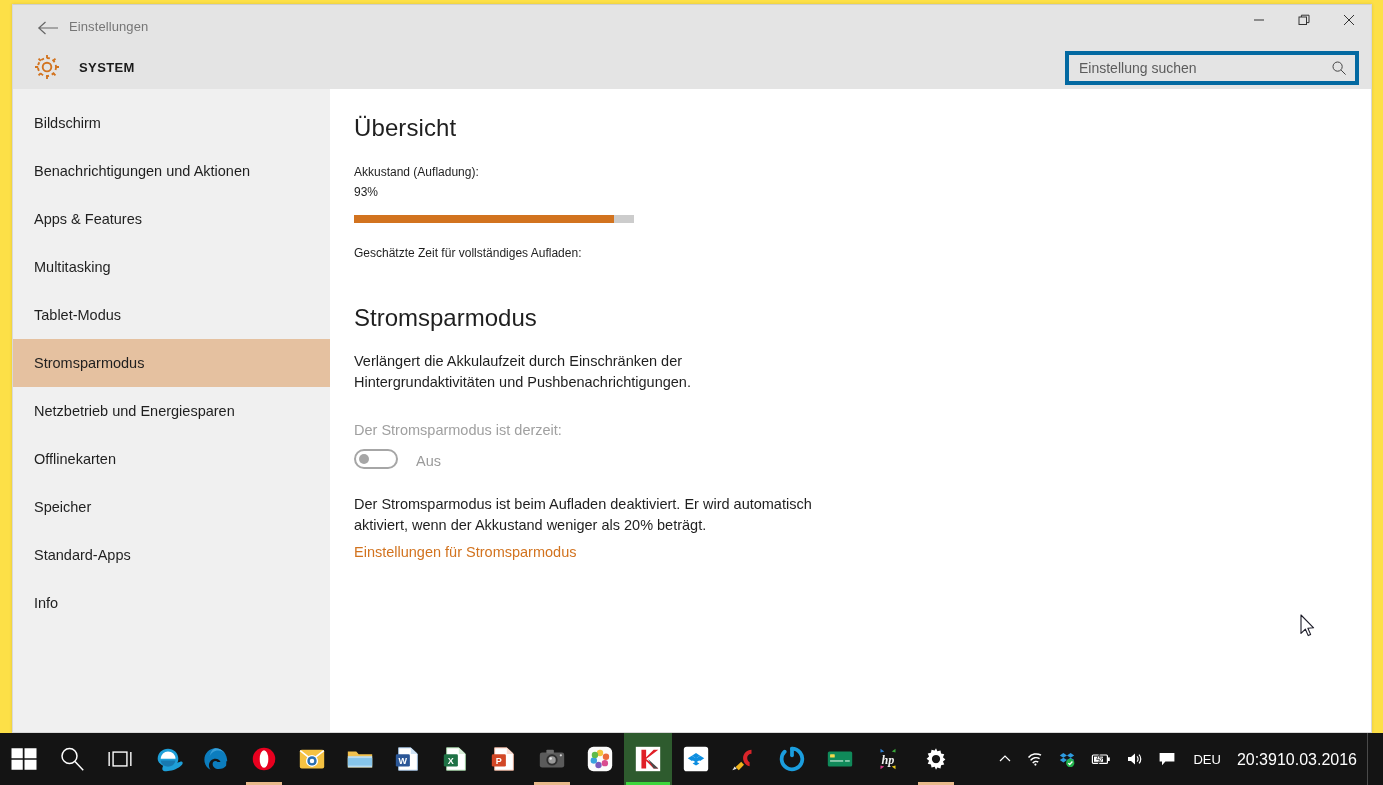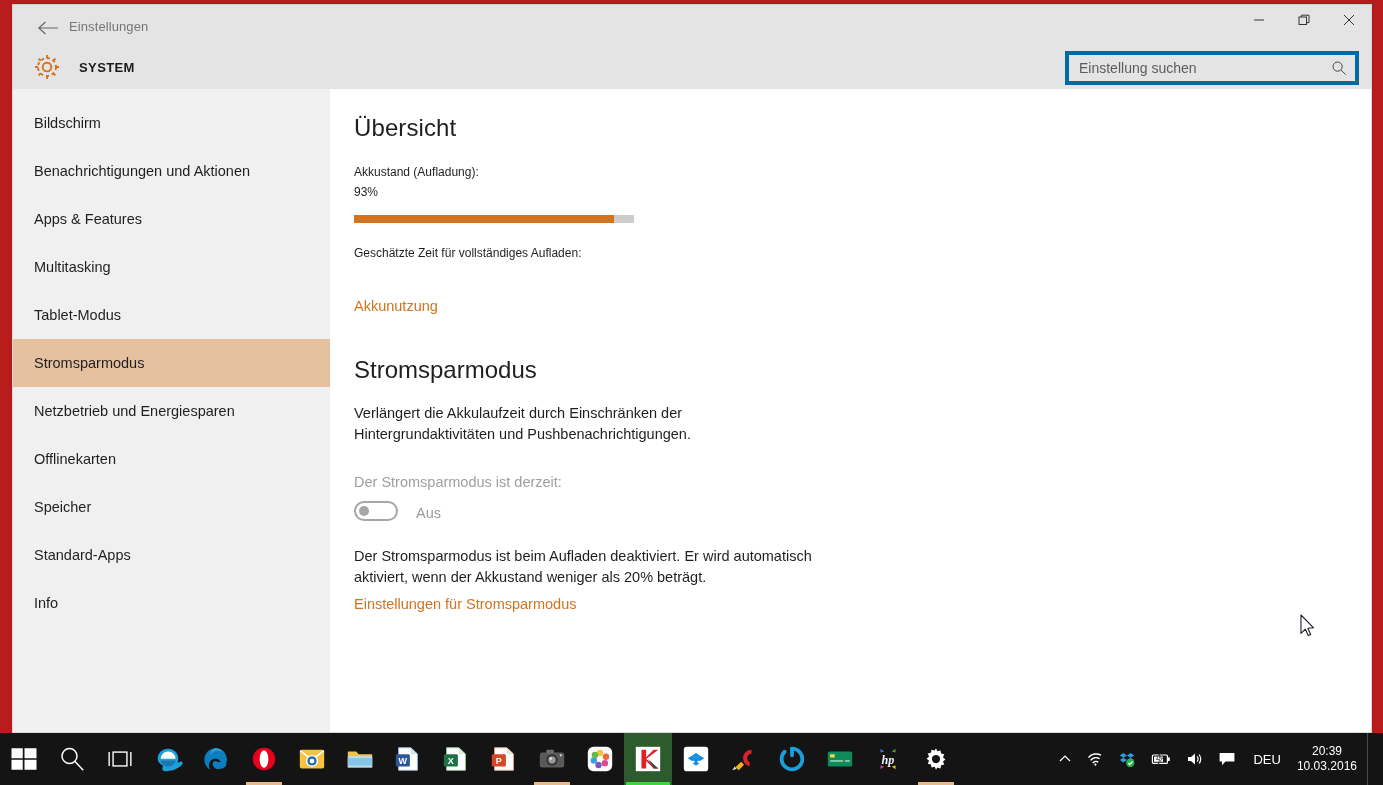--- a/index.html
+++ b/index.html
@@ -5,21 +5,21 @@
   * { box-sizing: border-box; margin: 0; padding: 0; }
   html, body {
     width: 1383px; height: 785px;
     overflow: hidden;
     font-family: "Liberation Sans", sans-serif;
     background: #ffffff;
   }
   #screen {
     position: relative;
     width: 1383px; height: 785px;
-    background: #b91c1c;
+    background: #fde047;
     padding-left: 36px;
   }
 
   
   #settings-window {
     position: absolute;
     left: 12px; top: 4px;
     width: 1360px; height: 729px;
     background: #ffffff;
     border: 1px solid #d9d9d9;
@@ -259,26 +259,26 @@
   .lang {
     color: #ffffff;
     font-size: 13px;
     padding: 0 10px;
     height: 52px;
     display: flex; align-items: center;
     cursor: default;
   }
   .clock {
     color: #ffffff;
-    font-size: 12px;
+    font-size: 16px;
     line-height: 15px;
     text-align: center;
     padding: 0 10px 0 6px;
     height: 52px;
-    display: flex; flex-direction: column;
+    display: flex; flex-direction: row;
     align-items: center; justify-content: center;
     cursor: default;
   }
   .showdesk {
     width: 8px; height: 52px;
     border-left: 1px solid #4a4a4a;
     cursor: default;
   }
 
   
@@ -393,23 +393,20 @@
 
         <div class="label-line">Akkustand (Aufladung):</div>
         <div class="label-line">93%</div>
 
         <div class="progress-track">
           <div class="progress-fill" id="battery-fill" style="width: 93%;"></div>
         </div>
 
         <div class="label-line spacer-est">Geschätzte Zeit für vollständiges Aufladen:</div>
 
-        <div style="margin-top:34px;">
-          <a class="link" href="#">Akkunutzung</a>
-        </div>
 
         <div class="heading2">Stromsparmodus</div>
 
         <div class="para">Verlängert die Akkulaufzeit durch Einschränken der Hintergrundaktivitäten und Pushbenachrichtigungen.</div>
 
         <div class="dim-label">Der Stromsparmodus ist derzeit:</div>
 
         <div class="toggle-row">
           <div class="toggle">
             <div class="knob"></div>

